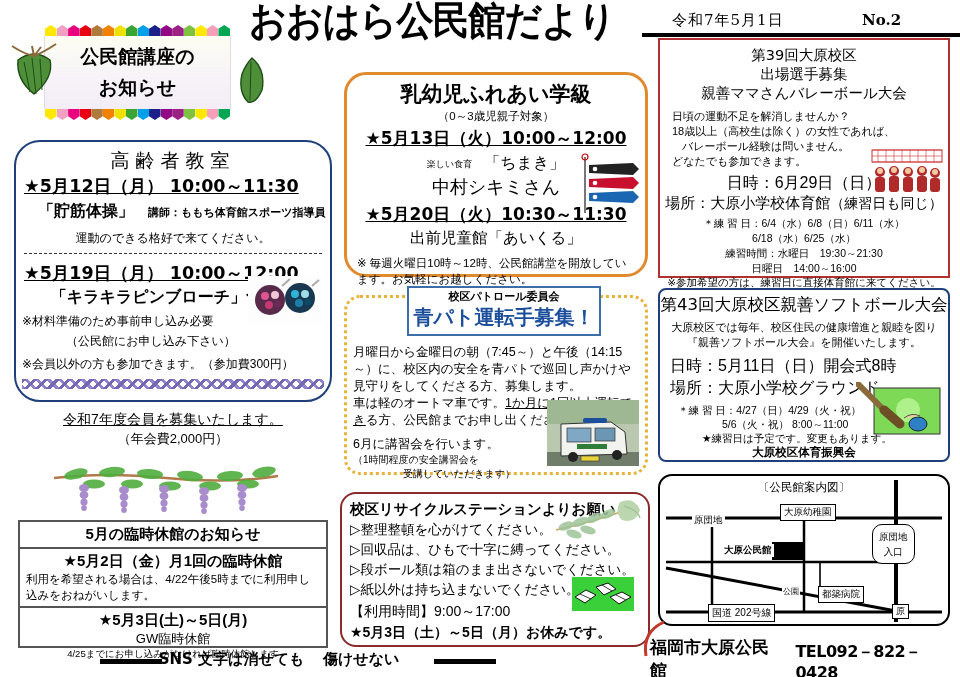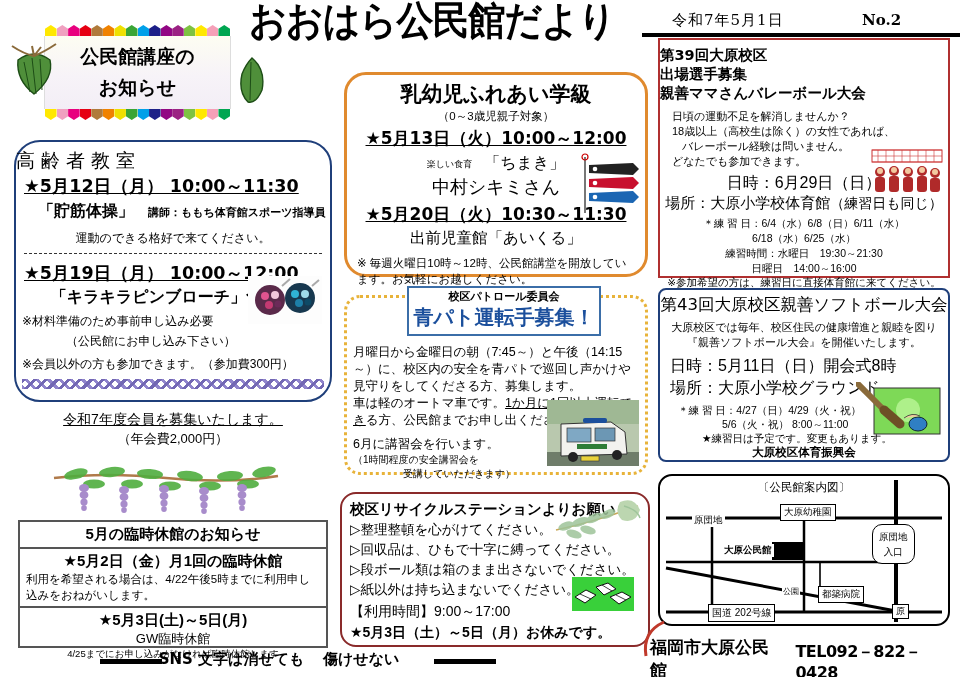--- a/index.html
+++ b/index.html
@@ -45,21 +45,21 @@
   .b-senior{left:14px;top:140px;width:318px;height:262px;border:2px solid #1f3f7a;border-radius:26px;}
   .b-baby{left:344px;top:72px;width:304px;height:205px;border:3px solid #e08a2e;border-radius:22px;}
   .b-pat{left:344px;top:295px;width:304px;height:180px;border:3px dotted #e8b33a;border-radius:16px;}
   .b-recycle{left:340px;top:492px;width:310px;height:155px;border:2px solid #8a2a2a;border-radius:16px;}
   .b-volley{left:658px;top:38px;width:292px;height:240px;border:2px solid #b03030;}
   .b-soft{left:658px;top:288px;width:292px;height:174px;border:2px solid #1f3f7a;border-radius:8px;}
   .b-map{left:658px;top:474px;width:292px;height:152px;border:2px solid #000;border-radius:14px;}
   .b-close{left:18px;top:520px;width:310px;height:128px;border:2px solid #555;}
 
   
-  .senior-title{text-align:left;font-family:"DejaVu Serif",serif;font-size:19px;
+  .senior-title{text-align:center;font-family:"DejaVu Serif",serif;font-size:19px;
     letter-spacing:6px;padding-top:6px;font-weight:500;}
   .ln{font-family:"DejaVu Sans",sans-serif;}
   .ev-date{font-size:17.5px;font-weight:bold;text-decoration:underline;letter-spacing:0px;
     margin-left:8px;white-space:nowrap;}
   .ev-sub{font-size:16px;font-weight:bold;margin-left:22px;}
   .ev-note{font-size:11px;font-weight:bold;}
   .ev-small{font-size:12px;}
   .dashline{border-top:1.5px dashed #333;margin:6px 8px 0 8px;}
   .wave{height:10px;background:
      repeating-linear-gradient(135deg,#5b4ea8 0 3px,transparent 3px 8px),
@@ -75,21 +75,21 @@
 
   
   .pat-head{position:absolute;left:60px;top:-12px;width:190px;background:#fff;
     border:2px solid #3b6ea8;text-align:center;padding:1px 0 3px 0;}
   .pat-head .h1{font-size:11px;font-weight:bold;}
   .pat-head .h2{font-size:20px;font-weight:bold;color:#1b4f9c;letter-spacing:0px;}
   .pat-body{font-size:12.5px;line-height:17px;padding:46px 8px 0 6px;}
   .patcar{position:absolute;right:6px;bottom:6px;width:92px;height:66px;}
 
   
-  .vb-title{text-align:left;font-size:14.5px;line-height:19px;padding-top:6px;font-family:"DejaVu Sans",sans-serif;font-weight:bold;}
+  .vb-title{text-align:center;font-size:14.5px;line-height:19px;padding-top:6px;font-family:"DejaVu Sans",sans-serif;}
   .vb-body{font-size:11px;line-height:15px;padding:6px 0 0 12px;}
   .vb-dt{font-size:16px;text-align:center;margin-top:4px;}
   .vb-pl{font-size:15px;text-align:center;}
   .vb-pl small{font-size:14px;}
   .vb-prac{font-size:10.5px;line-height:15px;text-align:center;margin-top:3px;}
   .vb-foot{font-size:11.5px;font-weight:bold;text-align:center;margin-top:2px;}
   .vb-note{font-size:10.5px;text-align:center;}
   .vbteam{position:absolute;right:4px;top:108px;width:74px;height:46px;}
 
   

